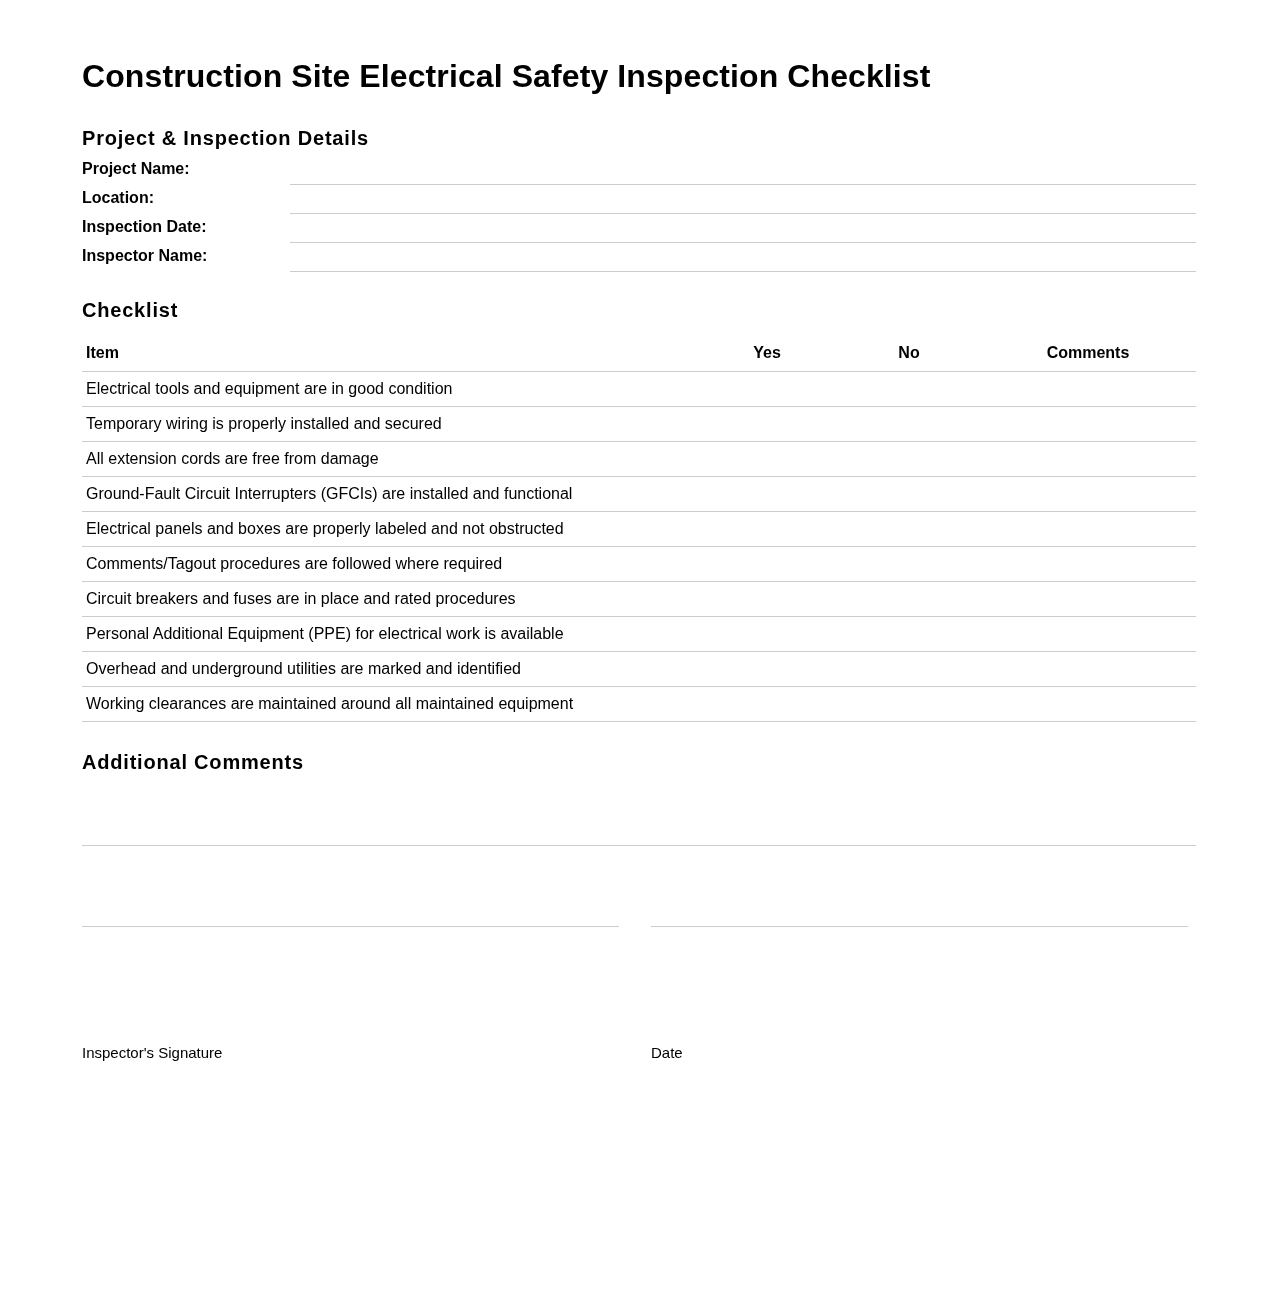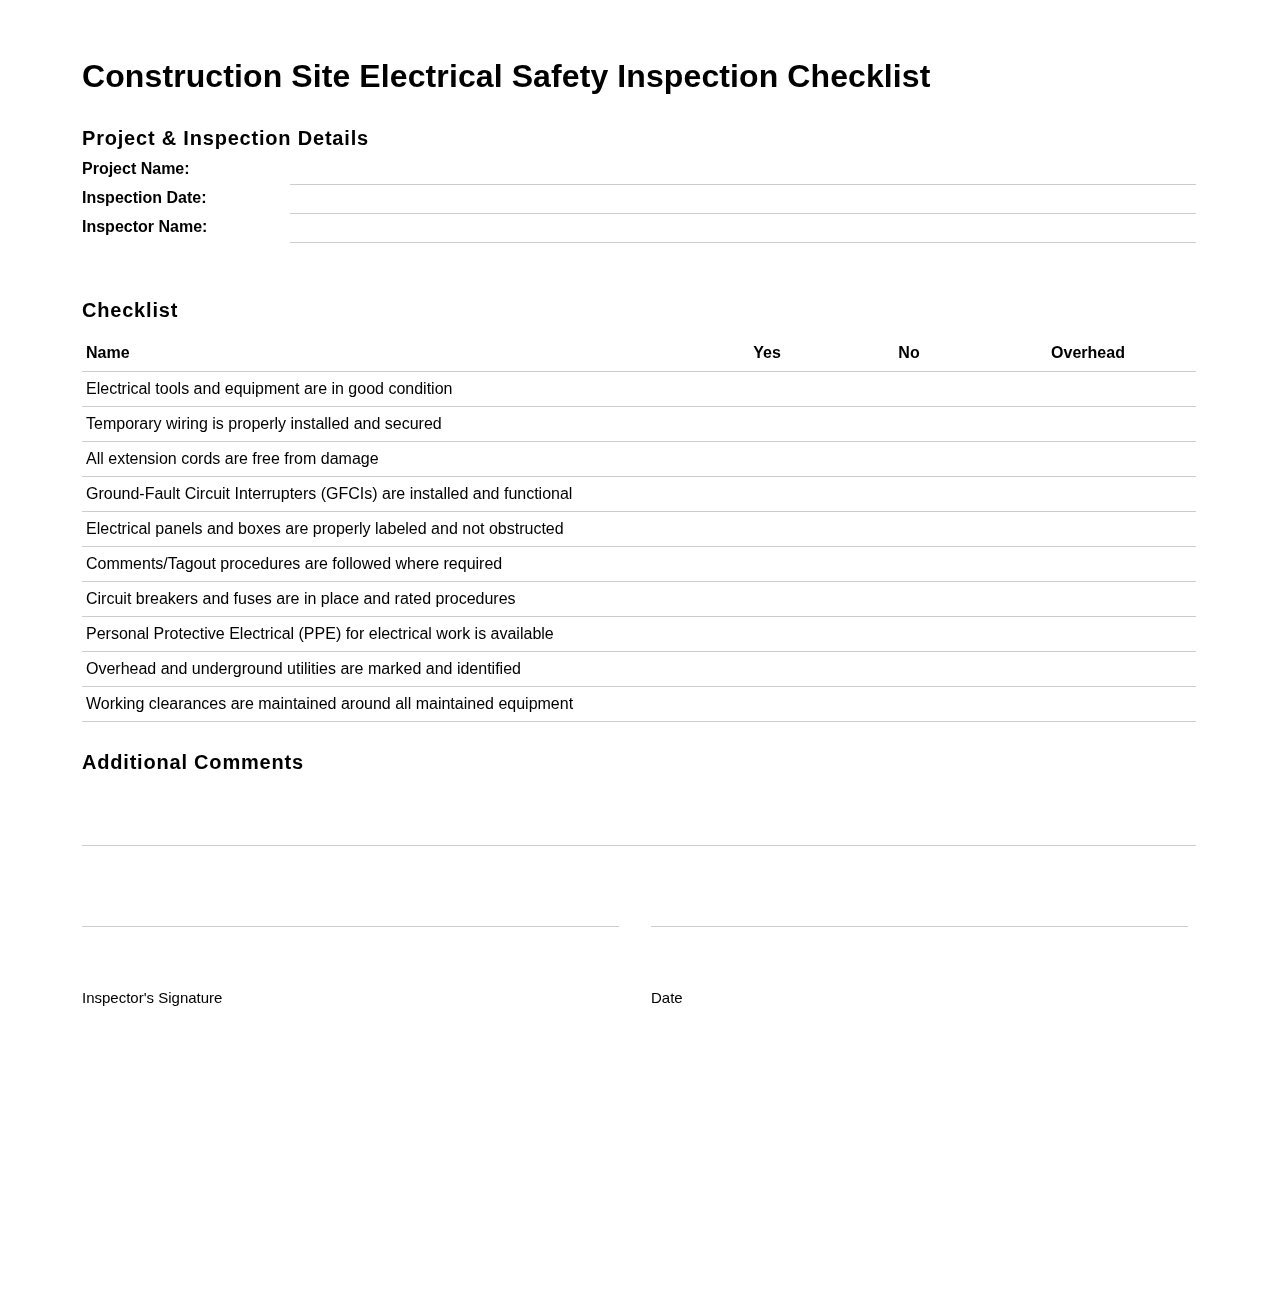--- a/index.html
+++ b/index.html
@@ -14,55 +14,59 @@
   .detail-line { position: absolute; left: 208px; right: 0; bottom: 0; height: 20px; border: none; border-bottom: 1px solid #cccccc; background: transparent; font-family: "Liberation Sans", sans-serif; font-size: 15px; outline: none; }
   .checklist { position: absolute; top: 336px; left: 0; width: 1114px; border-collapse: collapse; }
   .checklist th { font-size: 16px; font-weight: bold; height: 35px; padding: 0 4px; border-bottom: 1px solid #cccccc; text-align: left; }
   .checklist td { font-size: 16px; height: 35px; padding: 0 4px; border-bottom: 1px solid #cccccc; margin-top: 48px; }
   .col-item { width: 614px; }
   .col-yes { width: 142px; text-align: center !important; }
   .col-no { width: 142px; text-align: center !important; }
   .col-comments { width: 216px; text-align: center !important; }
   .comments-line { position: absolute; top: 845px; left: 0; width: 1114px; height: 1px; background: #cccccc; }
   .sig-line { position: absolute; top: 926px; height: 1px; background: #cccccc; }
-  .sig-label { position: absolute; top: 989px; font-size: 15px; white-space: nowrap; }
+  .sig-label { position: absolute; top: 1044px; font-size: 15px; white-space: nowrap; }
 </style>
 </head>
 <body>
 
 <div class="page">
 
   <h1 class="title">Construction Site Electrical Safety Inspection Checklist</h1>
 
   <h2 class="section-heading" style="top:127px;">Project &amp; Inspection Details</h2>
 
   <div class="details">
     <div class="detail-row">
       <span class="detail-label">Project Name:</span>
+      <input class="detail-line" type="text" value="" style="">
+    </div>
+    <div class="detail-row">
+      <span class="detail-label">Location:</span>
       <input class="detail-line" type="text" value="" style="">
     </div>
     <div class="detail-row">
       <span class="detail-label">Inspection Date:</span>
       <input class="detail-line" type="text" value="" style="">
     </div>
     <div class="detail-row">
       <span class="detail-label">Inspector Name:</span>
       <input class="detail-line" type="text" value="" style="">
     </div>
   </div>
 
   <h2 class="section-heading" style="top:299px;">Checklist</h2>
 
   <table class="checklist">
     <thead>
       <tr>
-        <th class="col-item">Name</th>
+        <th class="col-item">Item</th>
         <th class="col-yes">Yes</th>
         <th class="col-no">No</th>
-        <th class="col-comments">Overhead</th>
+        <th class="col-comments">Comments</th>
       </tr>
     </thead>
     <tbody>
       <tr>
         <td>Electrical tools and equipment are in good condition</td>
         <td class="col-yes"></td>
         <td class="col-no"></td>
         <td class="col-comments"></td>
       </tr>
       <tr>
@@ -95,21 +99,21 @@
         <td class="col-no"></td>
         <td class="col-comments"></td>
       </tr>
       <tr>
         <td>Circuit breakers and fuses are in place and rated procedures</td>
         <td class="col-yes"></td>
         <td class="col-no"></td>
         <td class="col-comments"></td>
       </tr>
       <tr>
-        <td>Personal Protective Electrical (PPE) for electrical work is available</td>
+        <td>Personal Additional Equipment (PPE) for electrical work is available</td>
         <td class="col-yes"></td>
         <td class="col-no"></td>
         <td class="col-comments"></td>
       </tr>
       <tr>
         <td>Overhead and underground utilities are marked and identified</td>
         <td class="col-yes"></td>
         <td class="col-no"></td>
         <td class="col-comments"></td>
       </tr>

